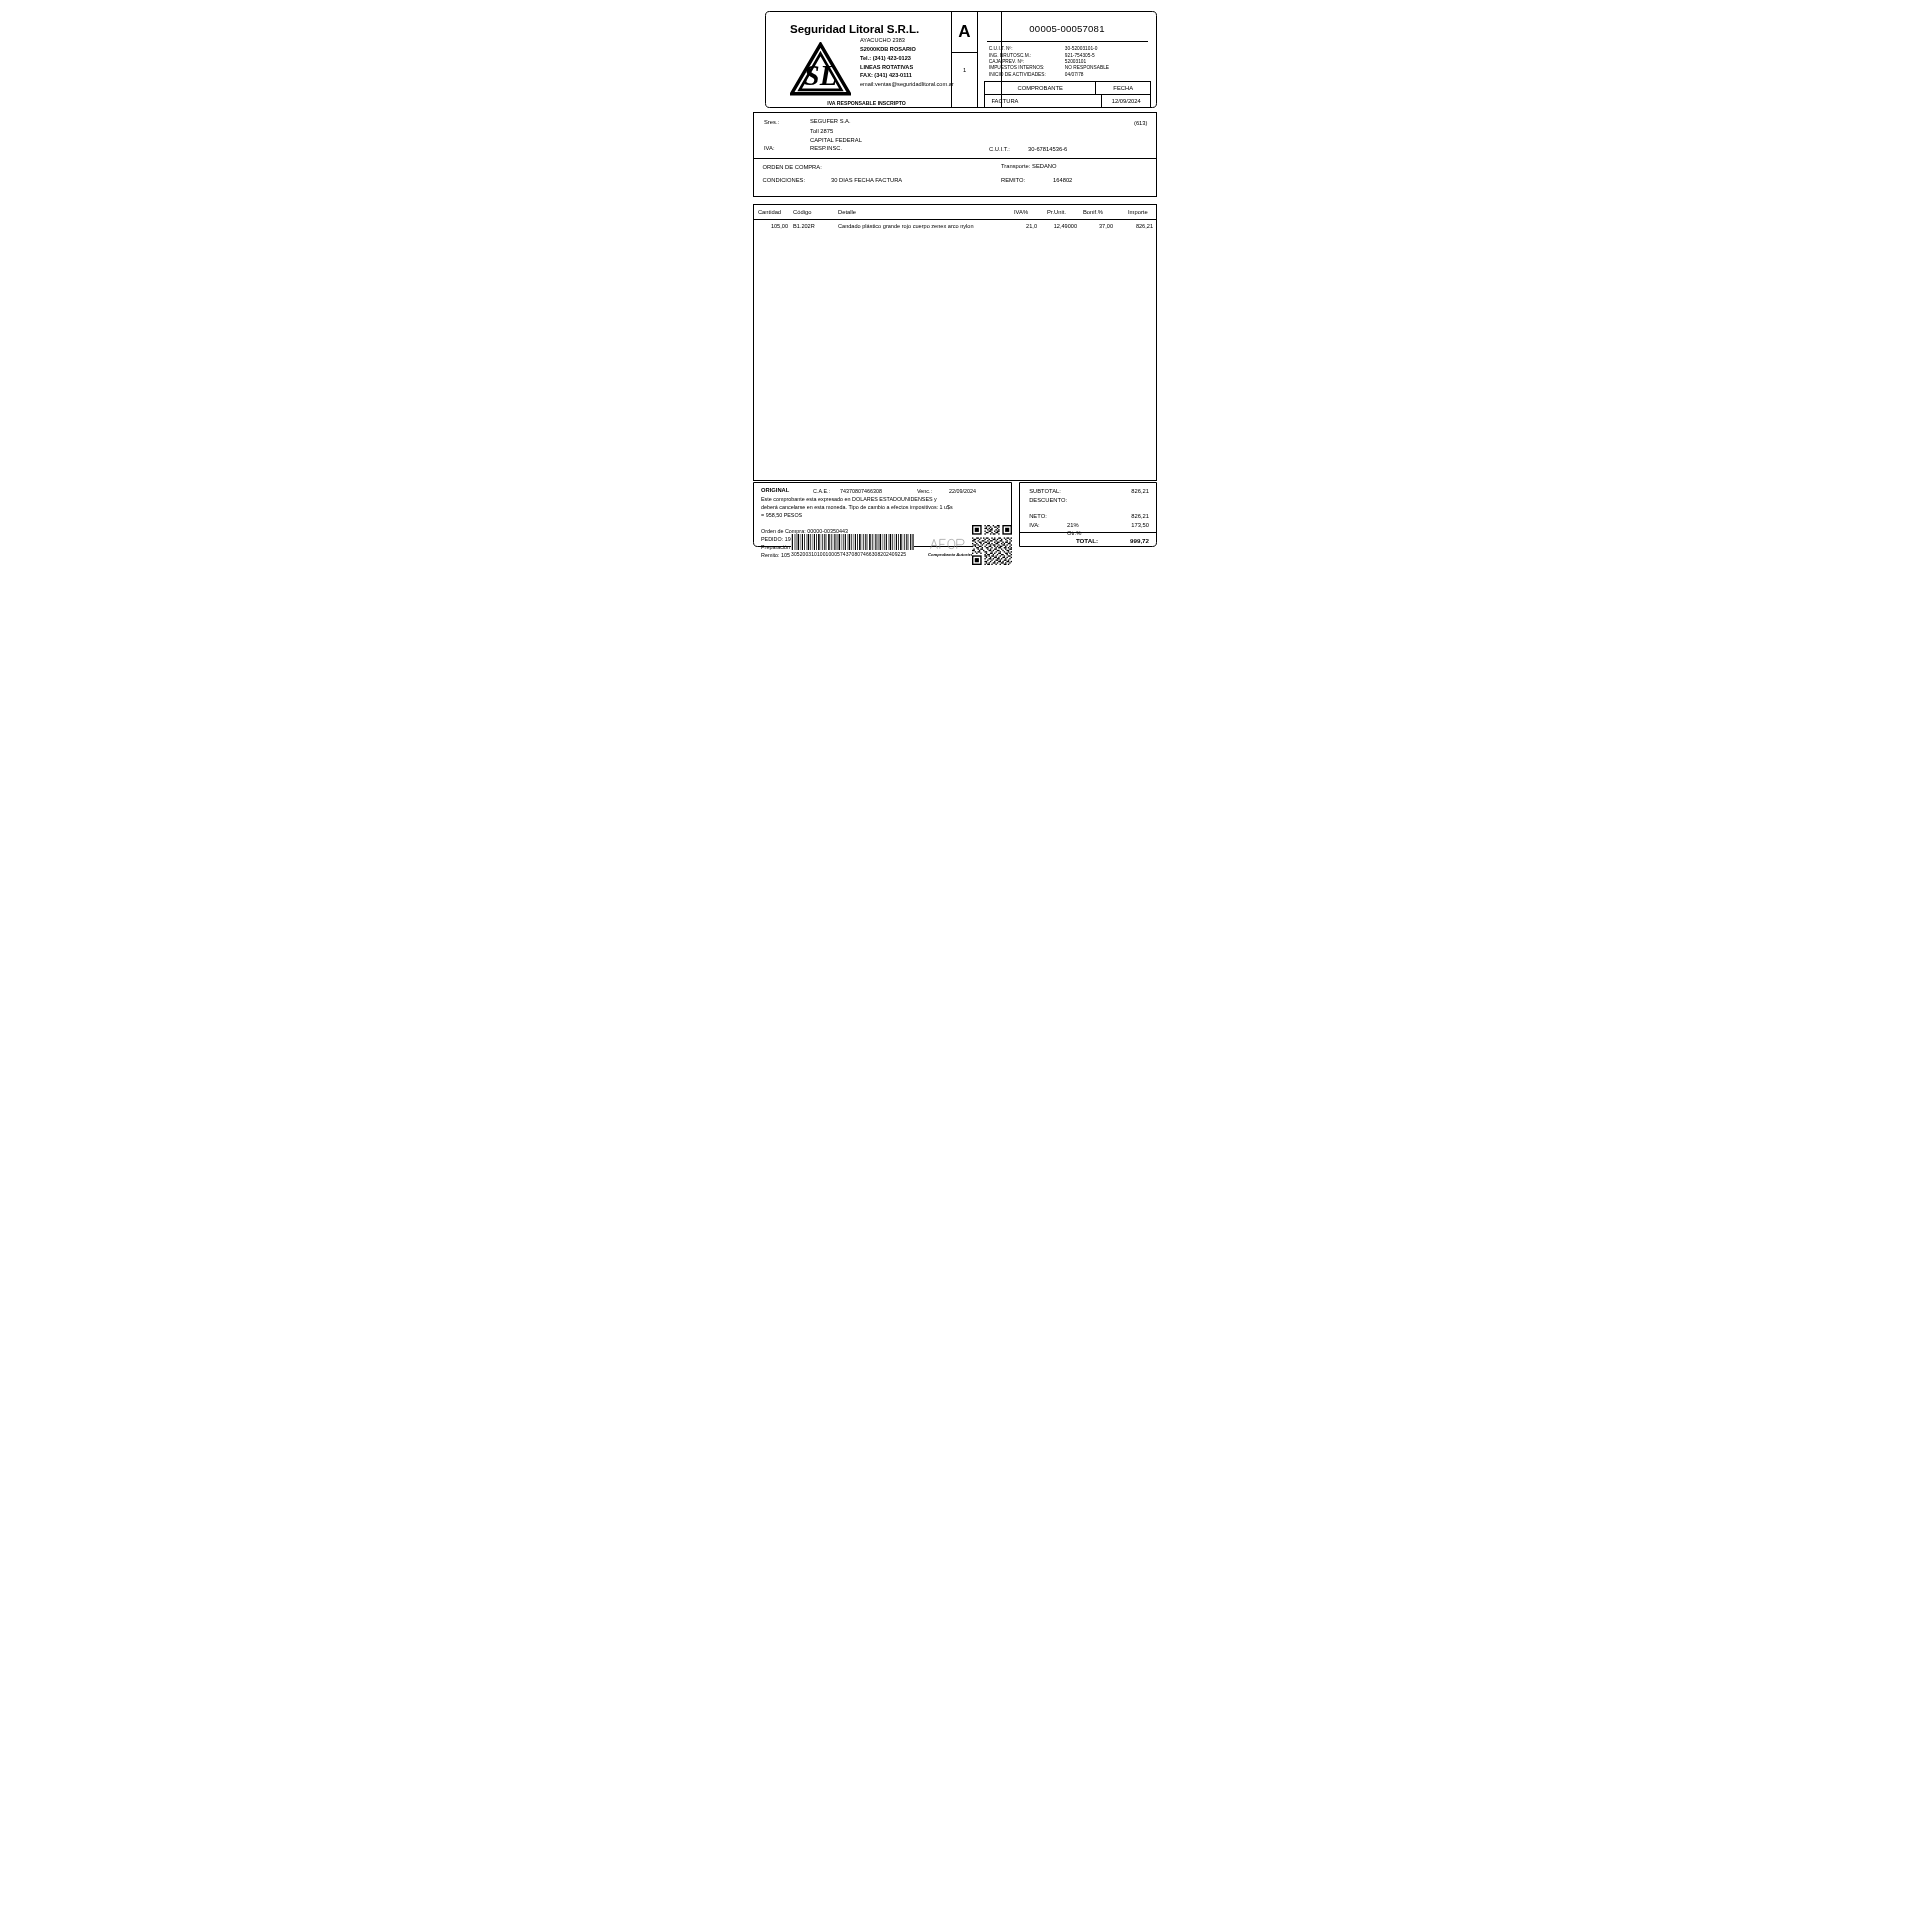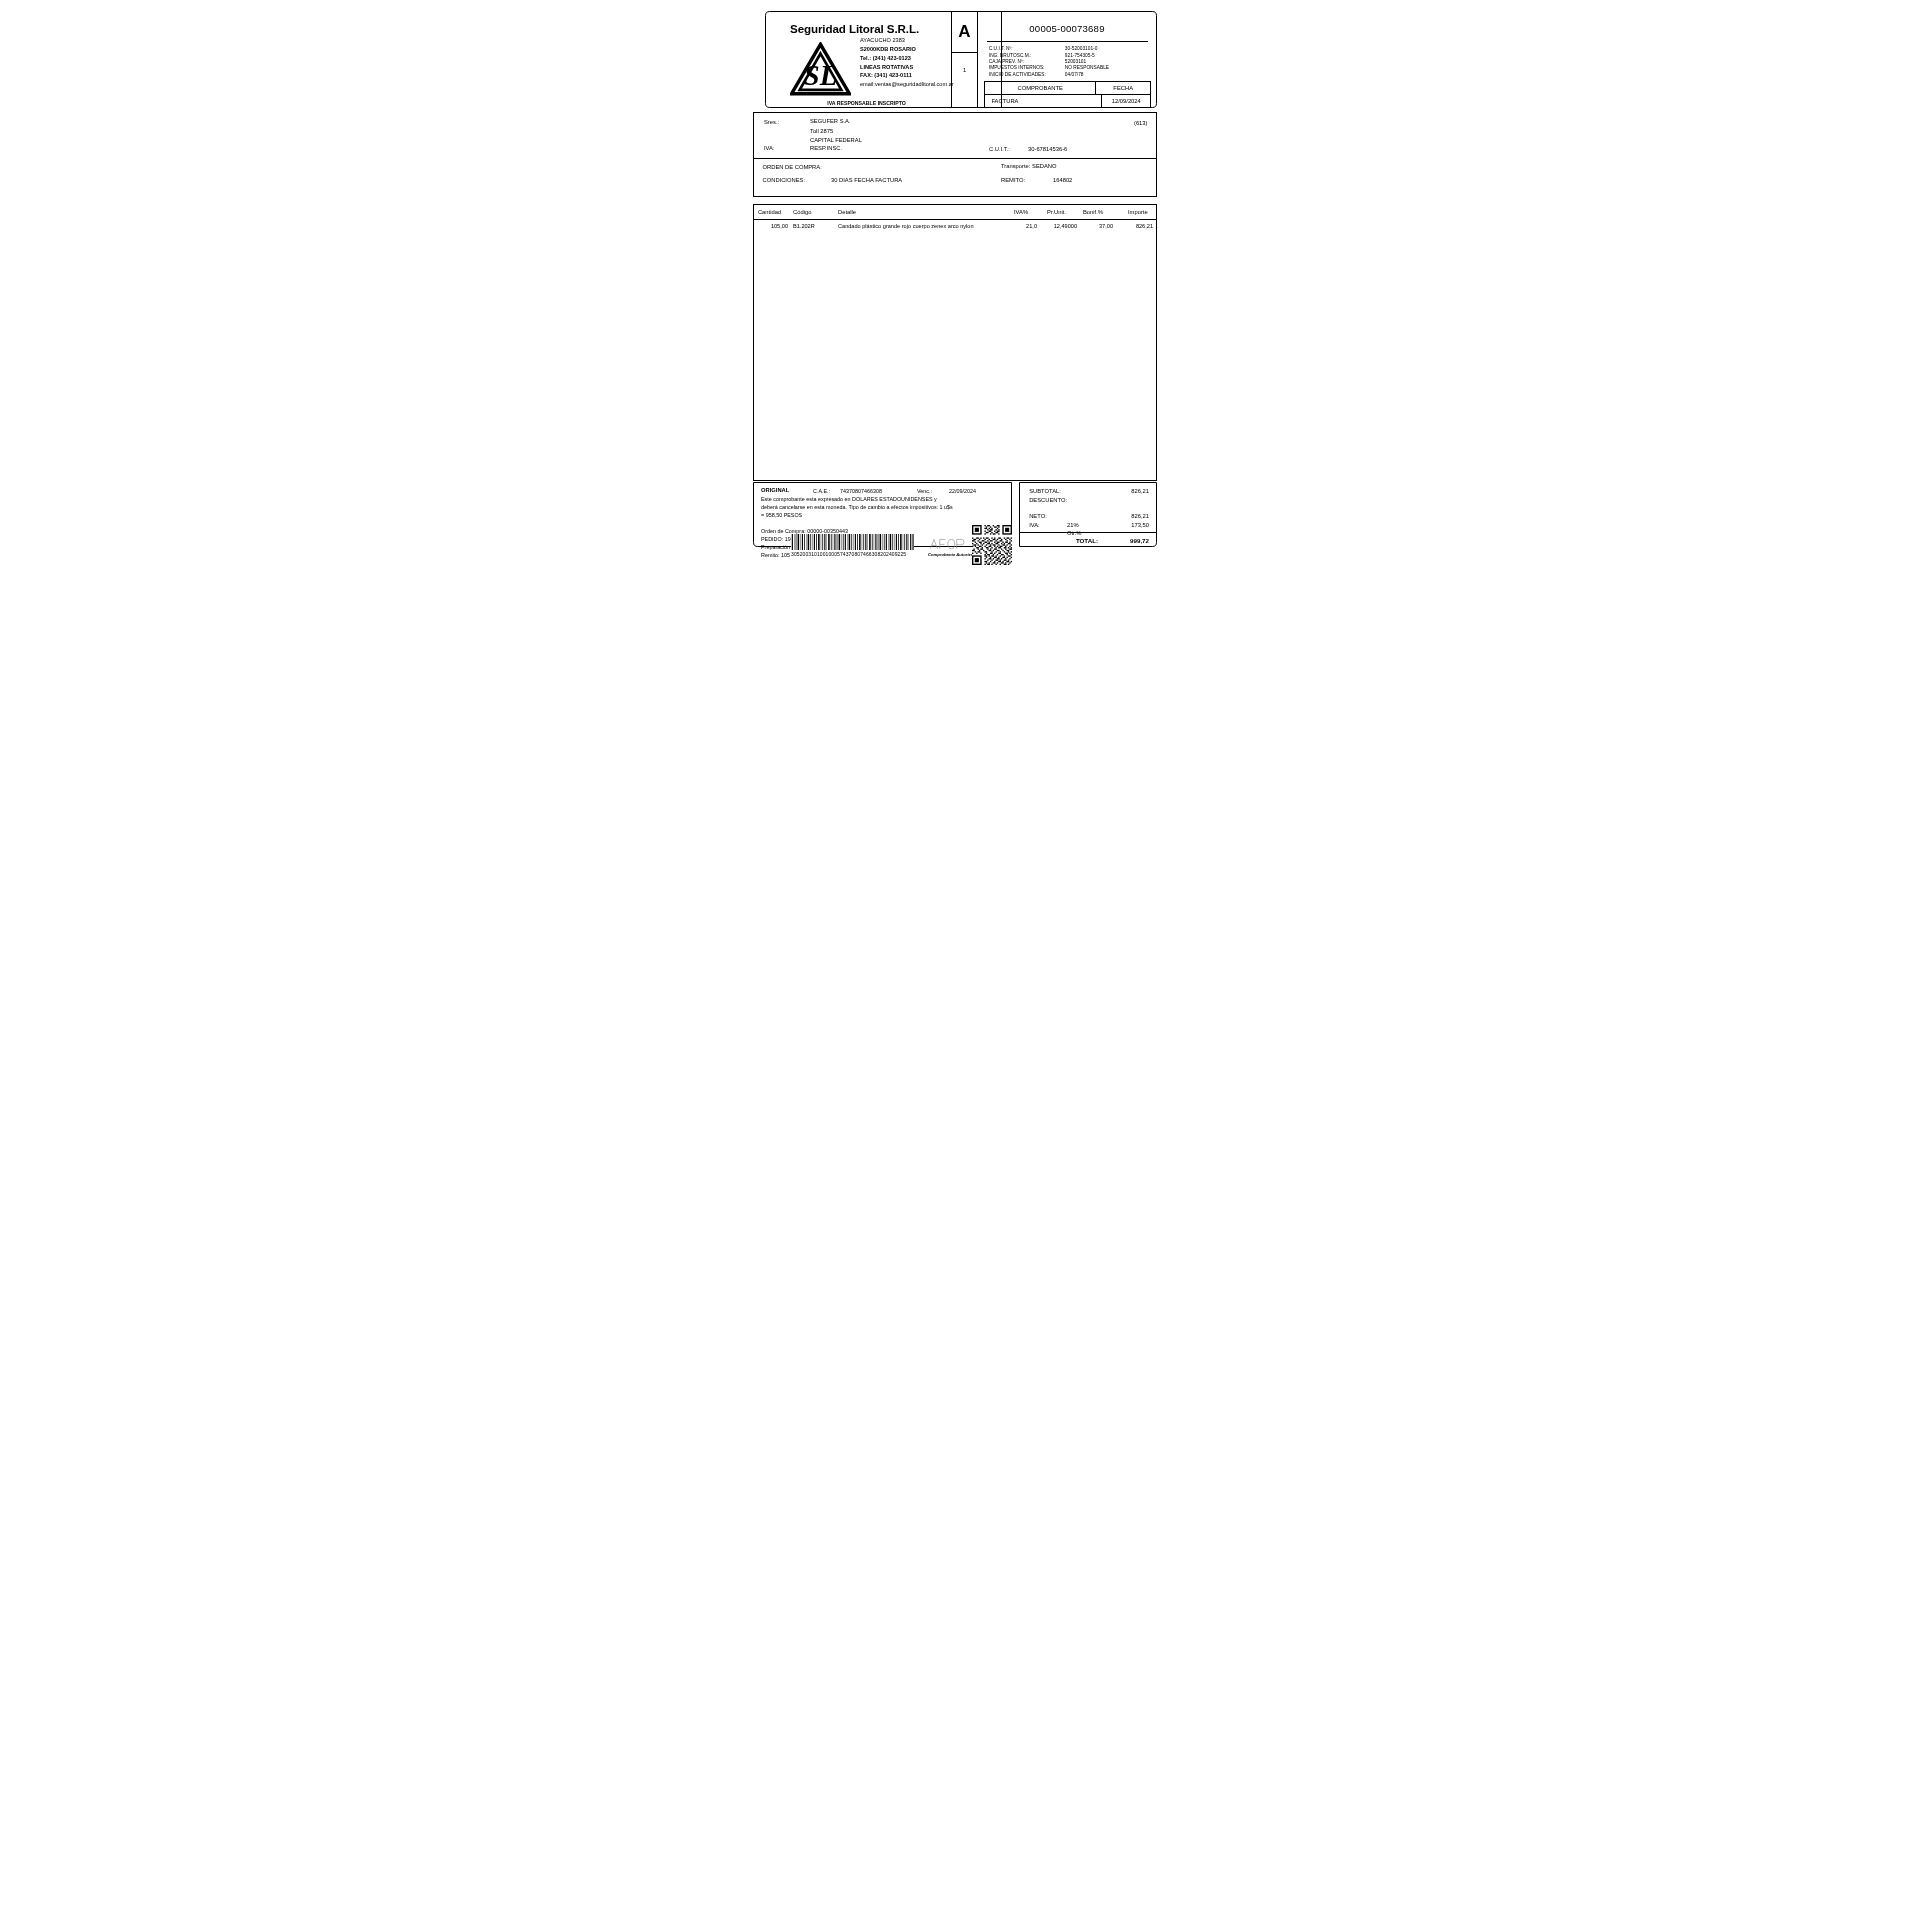--- a/index.html
+++ b/index.html
@@ -349,21 +349,21 @@
       </div>
 
       <div class="hdr-mid">
         <div class="hdr-mid-letter">A</div>
       </div>
       <div class="hdr-mid2">
         <div class="hdr-mid2-num">1</div>
       </div>
 
       <div class="hdr-right">
-        <div class="inv-number">00005-00073689</div>
+        <div class="inv-number">00005-00057081</div>
         <div class="inv-number-rule"></div>
 
         <div class="fiscal">
           <div>
               <span class="lbl">C.U.I.T. Nº:</span>
               <span>30-52003101-0</span>
             </div>
           <div>
               <span class="lbl">ING. BRUTOSC.M.:</span>
               <span>921-754305-5</span>

